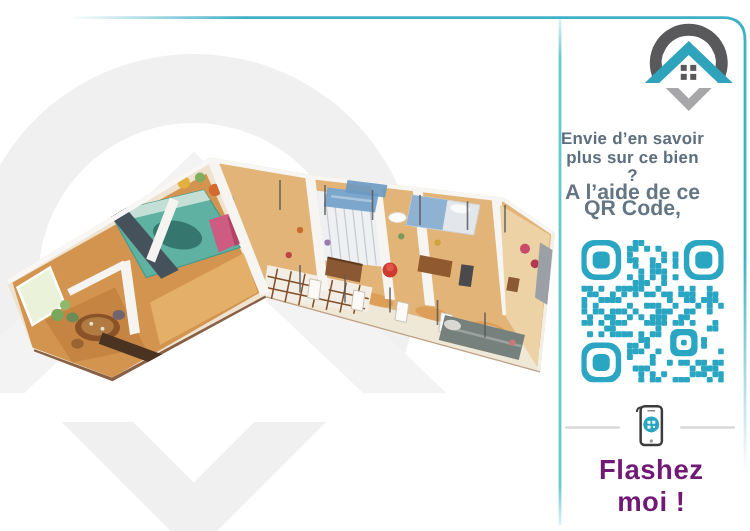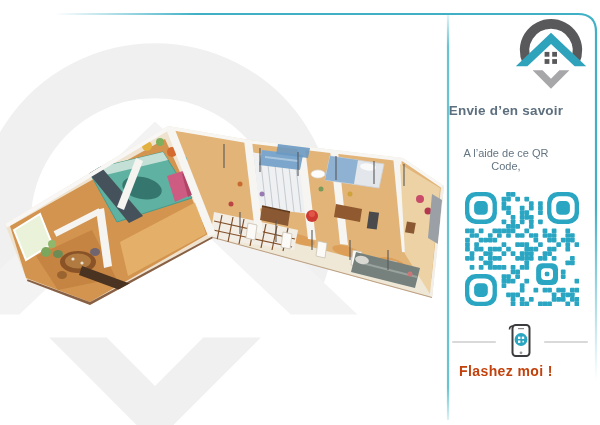--- a/index.html
+++ b/index.html
@@ -1,22 +1,22 @@
 <!DOCTYPE html>
 <html><head>
 <meta charset="utf-8">
 <style>
   html,body{margin:0;padding:0;background:#ffffff;}
   body{width:600px;height:425px;position:relative;overflow:hidden;
        font-family:"Liberation Sans", sans-serif;}
   .abs{position:absolute;}
   .panel-text{left:448px;width:116px;text-align:center;color:#5d6f7e;}
   .headline{top:103px;font-size:13.5px;font-weight:bold;line-height:15px;letter-spacing:.2px;}
-  .subtext{top:147px;font-size:11px;font-weight:normal;line-height:13px;color:#647583;}
-  .cta{top:363px;font-size:14px;font-weight:bold;color:#c2410c;letter-spacing:.4px;}
+  .subtext{top:147px;font-size:17px;font-weight:bold;line-height:13px;color:#647583;}
+  .cta{top:363px;font-size:22px;font-weight:bold;color:#701a75;letter-spacing:.4px;margin-left:15px;}
   .divider-seg{top:341px;height:2px;width:44px;background:#d9d9d9;border-radius:1px;}
   svg{display:block;}
 </style>
 </head>
 <body>
 
 <div class="abs" style="left:-75px;top:20px;width:460px;height:488px;">
   <svg width="460" height="488" viewBox="0 0 100 106">
     <path d="M20.1,57.95 A33,33 0 1 1 79.9,57.95" fill="none" stroke="#f0f0f0" stroke-width="12"></path>
     <polygon points="6,64 50,22 94,64 79.5,64 50,36 20.5,64" fill="#f3f3f3"></polygon>
@@ -199,20 +199,21 @@
       <rect x="42" y="46" width="6" height="6"></rect>
         <rect x="51.5" y="46" width="6" height="6"></rect>
       <rect x="42" y="55" width="6" height="6"></rect>
         <rect x="51.5" y="55" width="6" height="6"></rect>
     </g>
   </svg>
 </div>
 
 <div class="abs panel-text headline">
   <div>Envie d’en savoir</div>
+  <div>plus sur ce bien ?</div>
 </div>
 
 <div class="abs panel-text subtext">
   <div>A l’aide de ce QR Code,</div>
 </div>
 
 <div class="abs" style="left:465px;top:192px;width:114px;height:114px;">
   <svg id="qr-svg" width="114" height="114" viewBox="0 0 25 25">
       <rect x="9.02" y="0.02" width="1.04" height="1.04" rx="0.18" fill="#2aa6c3"></rect>
       <rect x="10.02" y="0.02" width="1.04" height="1.04" rx="0.18" fill="#2aa6c3"></rect>

